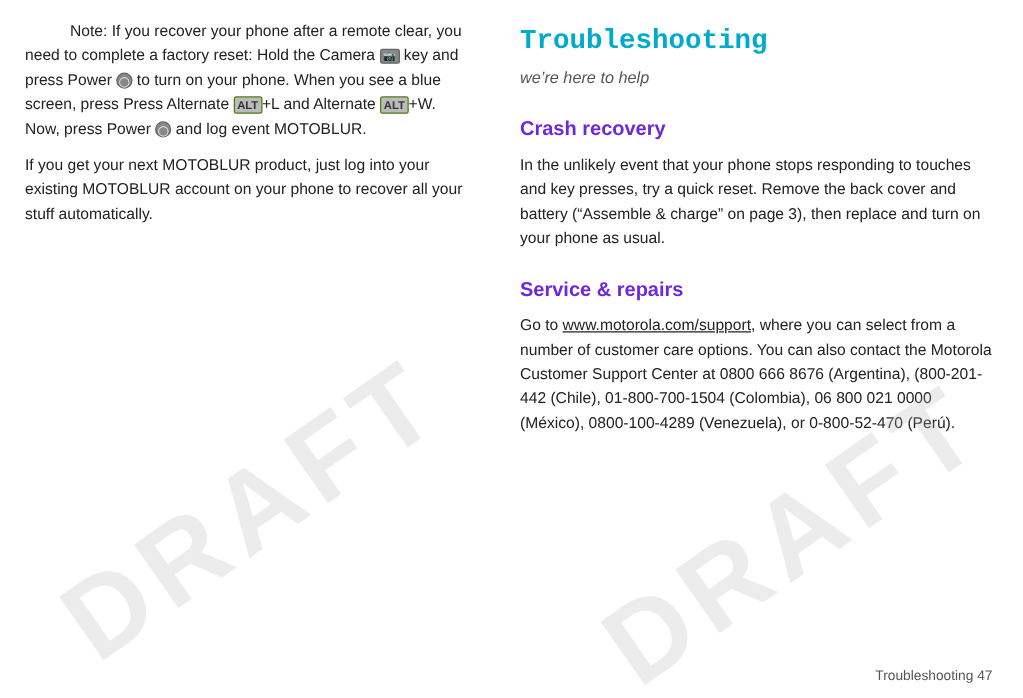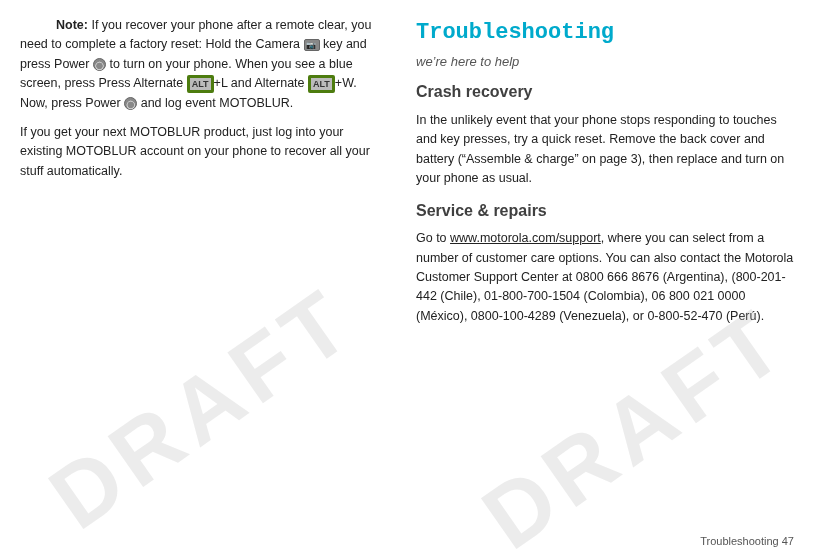--- a/index.html
+++ b/index.html
@@ -32,21 +32,21 @@
       position: relative;
     }
 
     .note-text {
       font-size: 12.5px;
       line-height: 1.55;
       color: #222;
     }
 
     .note-bold {
-      font-weight: bold;
+      font-weight: normal;
       padding-left: 36px;
     }
 
     .para {
       margin-bottom: 10px;
     }
 
     .page-heading {
       font-size: 22px;
       font-weight: bold;
@@ -58,23 +58,23 @@
     .page-subheading {
       font-size: 13px;
       color: #555;
       font-style: italic;
       margin-bottom: 2px;
     }
 
     .section-heading {
       font-size: 16px;
       font-weight: bold;
-      color: #404040;
+      color: #6d28d9;
       margin-bottom: 6px;
-      margin-top: 8px;
+      margin-top: 20px;
     }
 
     .underline {
       text-decoration: underline;
     }
 
     .camera-icon {
       display: inline-block;
       background: #888;
       border: 1px solid #666;
@@ -99,21 +99,21 @@
       vertical-align: middle;
       font-size: 8px;
       text-align: center;
       line-height: 13px;
       color: #fff;
     }
 
     .alt-key {
       display: inline-block;
       background: #bbb;
-      border: 3px solid #4d7c0f;
+      border: 1px solid #4d7c0f;
       border-radius: 2px;
       padding: 0 2px;
       font-size: 9px;
       font-weight: bold;
       vertical-align: middle;
       line-height: 1.4;
       color: #333;
     }
 
     .draft-watermark {

